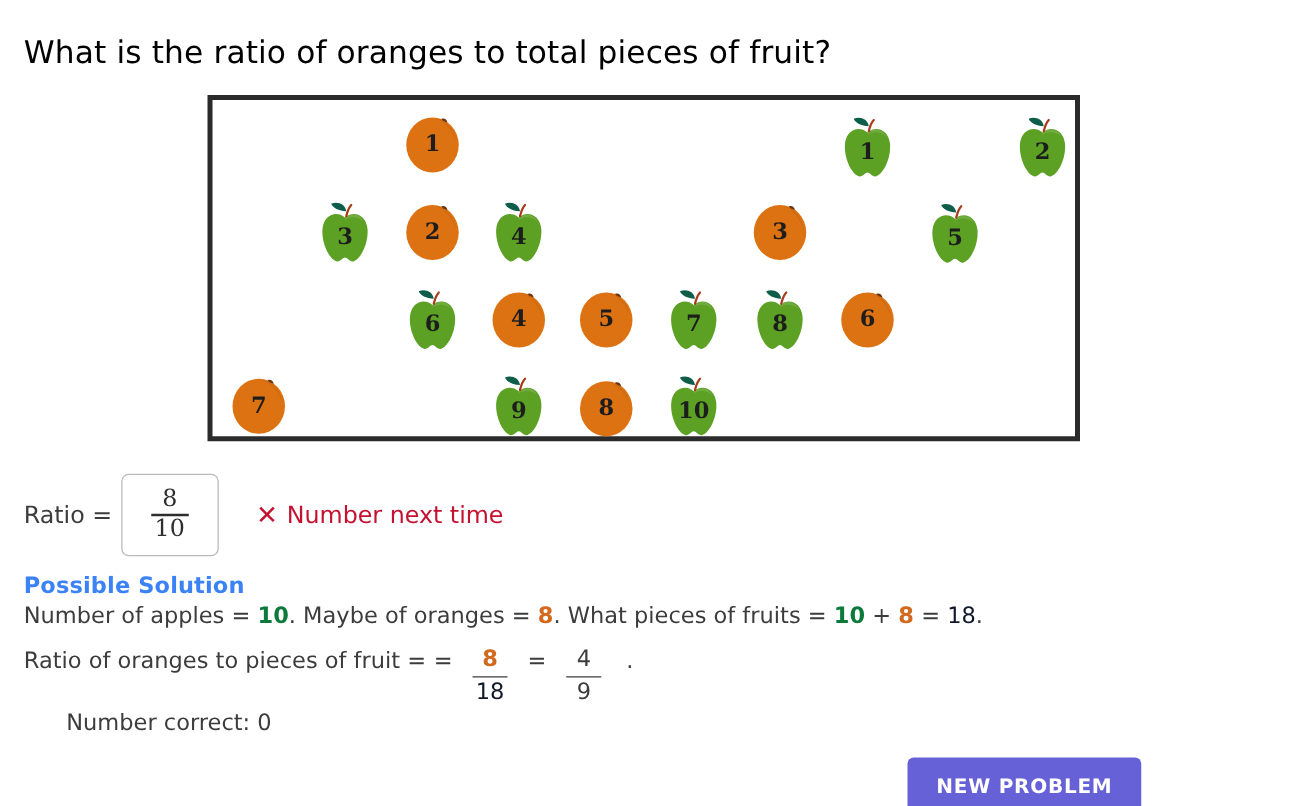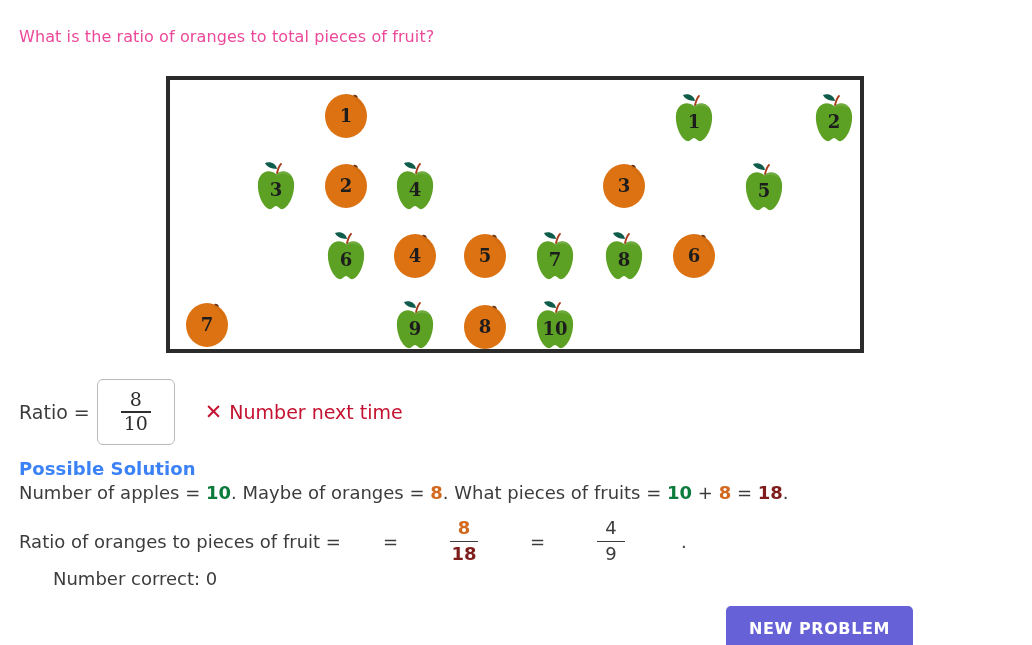--- a/index.html
+++ b/index.html
@@ -14,22 +14,22 @@
     font-family: "DejaVu Sans", "Liberation Sans", sans-serif;
     color: #3b3b3b;
     overflow: hidden;
   }
 
   
   .question {
     position: absolute;
     left: 19px;
     top: 27px;
-    font-size: 16px;
-    color: #ec4899;
+    font-size: 25px;
+    color: #000000;
     letter-spacing: 0.1px;
     white-space: nowrap;
   }
 
   
   .stage {
     position: absolute;
     left: 166px;
     top: 76px;
     width: 698px;
@@ -140,27 +140,25 @@
     color: #3c3c3c;
     white-space: nowrap;
   }
   .solution-line2 {
     position: absolute;
     left: 19px;
     top: 518px;
     font-size: 18px;
     color: #3c3c3c;
     display: flex;
-    align-items: center;
     white-space: nowrap;
-    gap: 36px;
   }
   .num-green { color: #0b7a3b; font-weight: bold; }
   .num-orange { color: #d2691e; font-weight: bold; }
-  .num-dark { color: #7f1d1d; font-weight: bold; }
+  .num-dark { color: #0f172a; font-weight: normal; }
   .op { color: #3c3c3c; }
 
   .frac-words {
     display: inline-flex;
     flex-direction: column;
     align-items: center;
     margin: 0 12px;
     line-height: 1.18;
     font-size: 18px;
     color: #3c3c3c;

